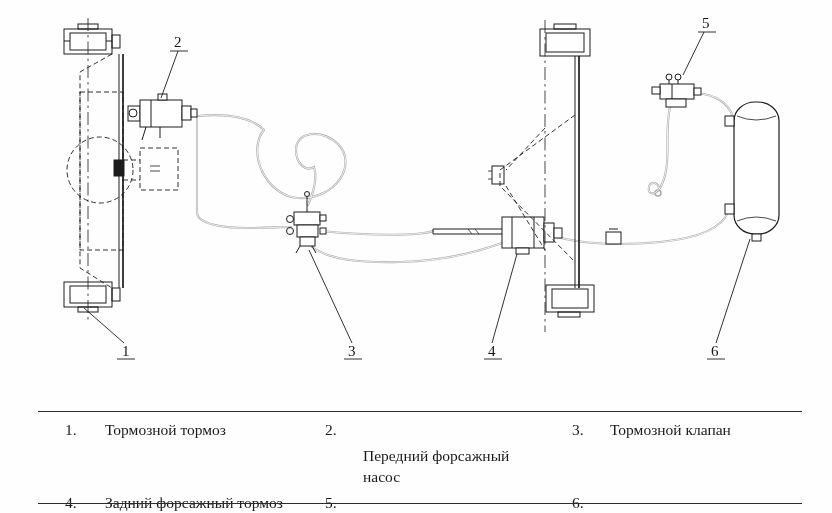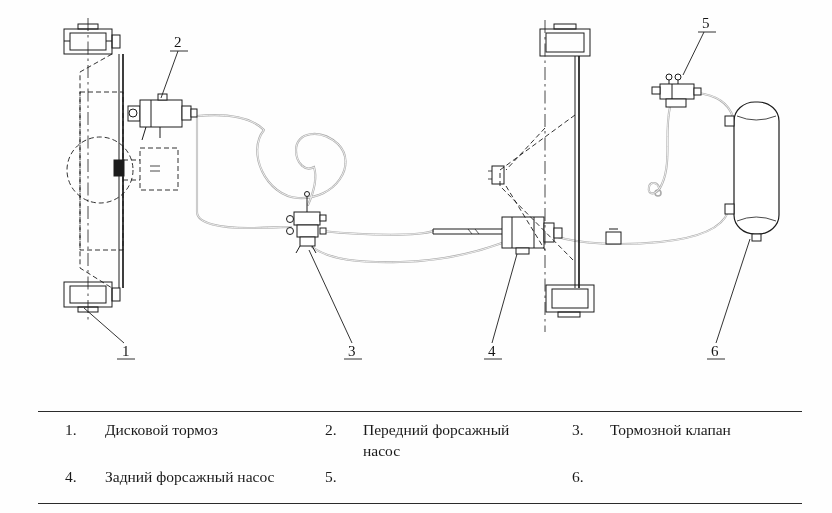--- a/index.html
+++ b/index.html
@@ -24,21 +24,21 @@
   .rule-bottom { top:94px; }
   .legend-rows { position:absolute; top:10px; left:0; right:0; }
   .legend-row { display:flex; align-items:flex-start; font-size:15.5px; line-height:21px; }
   .legend-row + .legend-row { margin-top:5px; }
   .legend-item { display:flex; align-items:flex-start; }
   .legend-item .num { flex:none; }
   .li-1 { margin-left:65px; width:260px; }
   .li-1 .num { width:40px; }
   .li-2 { width:247px; }
   .li-2 .num { width:38px; }
-  .li-2 .txt { max-width:172px; }
+  .li-2 .txt { max-width:172px;margin-top:26px; }
   .li-3 { flex:1; }
   .li-3 .num { width:38px; }
 </style>
 </head>
 <body>
 
 <div class="page">
 
   <div class="diagram-wrap">
     <svg width="832" height="410" viewBox="0 0 832 410" xmlns="http://www.w3.org/2000/svg">
@@ -211,36 +211,36 @@
     </svg>
   </div>
 
   <div class="legend">
     <div class="rule rule-top"></div>
 
     <div class="legend-rows">
       <div class="legend-row">
         <div class="legend-item li-1">
           <span class="num">1.</span>
-          <span class="txt">Дисковой тормоз</span>
+          <span class="txt">Тормозной тормоз</span>
         </div>
         <div class="legend-item li-2">
           <span class="num">2.</span>
           <span class="txt">Передний форсажный насос</span>
         </div>
         <div class="legend-item li-3">
           <span class="num">3.</span>
           <span class="txt">Тормозной клапан</span>
         </div>
       </div>
 
       <div class="legend-row">
         <div class="legend-item li-1">
           <span class="num">4.</span>
-          <span class="txt">Задний форсажный насос</span>
+          <span class="txt">Задний форсажный тормоз</span>
         </div>
         <div class="legend-item li-2">
           <span class="num">5.</span>
         </div>
         <div class="legend-item li-3">
           <span class="num">6.</span>
         </div>
       </div>
     </div>
 

